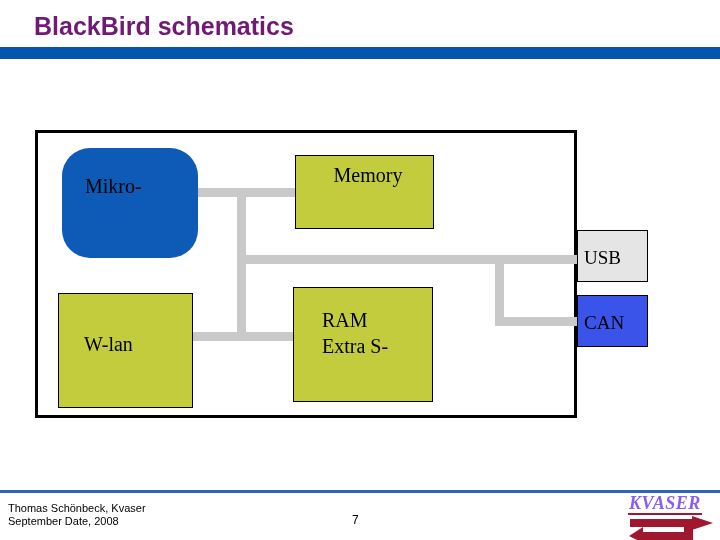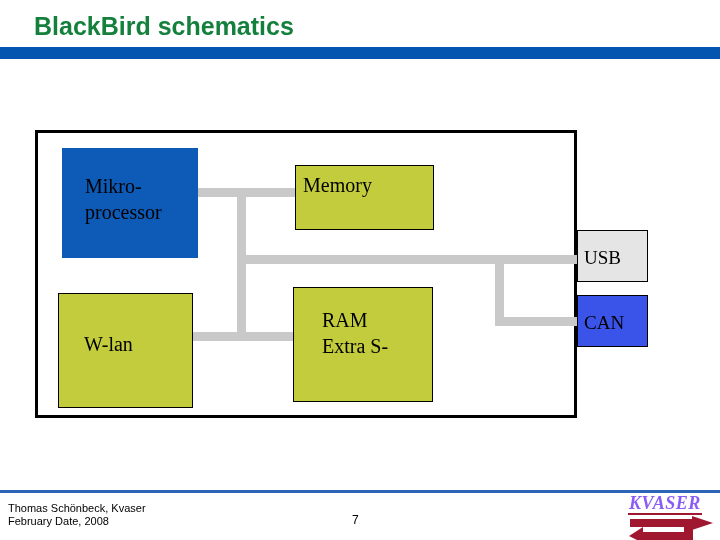--- a/index.html
+++ b/index.html
@@ -3,21 +3,21 @@
 <meta charset="utf-8">
 <style>
   html,body{margin:0;padding:0;background:#fff;}
   .slide{
     position:relative;width:720px;height:540px;background:#ffffff;
     overflow:hidden;font-family:"Liberation Sans",sans-serif;
   }
   
   .title{
     position:absolute;left:34px;top:12px;
-    font-size:25px;font-weight:bold;color:#15803d;
+    font-size:25px;font-weight:bold;color:#701a75;
     letter-spacing:0px;white-space:nowrap;
   }
   .accent-bar{
     position:absolute;left:0;top:47px;width:720px;height:12px;
     background:#0455B0;
   }
   
   .frame{
     position:absolute;left:35px;top:130px;width:536px;height:282px;
     border:3px solid #000000;background:#ffffff;z-index:1;
@@ -29,25 +29,25 @@
   .c-wlan-sram{left:193px;top:332px;width:100px;height:9px;}
   .c-can-vert{left:495px;top:255px;width:9px;height:71px;}
   .c-can-horiz{left:495px;top:317px;width:82px;height:9px;}
   .block{
     position:absolute;z-index:3;box-sizing:border-box;
     font-family:"Liberation Serif","DejaVu Serif",serif;
     font-size:20px;line-height:26px;color:#000000;
   }
   .block-mikro{
     left:62px;top:148px;width:136px;height:110px;
-    background:#0E5BB7;padding:25px 0 0 23px;
+    background:#0E5BB7;padding:25px 0 0 23px;border-radius:28px;
   }
   .block-memory{
-    left:295px;top:165px;width:139px;height:65px;
-    background:#C3CC3D;border:1px solid #000;padding:6px 0 0 7px;
+    left:295px;top:155px;width:139px;height:74px;
+    background:#C3CC3D;border:1px solid #000;padding:6px 0 0 7px;text-align:center;
   }
   .block-wlan{
     left:58px;top:293px;width:135px;height:115px;
     background:#C3CC3D;border:1px solid #000;padding:37px 18px 0 25px;
   }
   .block-sram{
     left:293px;top:287px;width:140px;height:115px;
     background:#C3CC3D;border:1px solid #000;padding:19px 0 0 28px;
   }
   .block-usb{
@@ -100,21 +100,20 @@
 
   <div class="connector c-mikro-memory"></div>
   <div class="connector c-trunk"></div>
   <div class="connector c-mid-usb"></div>
   <div class="connector c-wlan-sram"></div>
   <div class="connector c-can-vert"></div>
   <div class="connector c-can-horiz"></div>
 
   <div class="block block-mikro">
     <div>Mikro-</div>
-    <div>processor</div>
   </div>
 
   <div class="block block-memory">
     <div>Memory</div>
   </div>
 
   <div class="block block-wlan">
     <div>W-lan</div>
   </div>
 
@@ -126,21 +125,21 @@
   <div class="block block-usb">
     <div>USB</div>
   </div>
 
   <div class="block block-can">
     <div>CAN</div>
   </div>
 
   <div class="footer-rule"></div>
   <div class="footer-author">Thomas Schönbeck, Kvaser</div>
-  <div class="footer-date">February Date, 2008</div>
+  <div class="footer-date">September Date, 2008</div>
   <div class="page-number">7</div>
 
   <div class="logo">
     <span class="logo-text">KVASER</span>
     <svg class="logo-arrow" width="86" height="27" viewBox="0 0 86 27" xmlns="http://www.w3.org/2000/svg">
       <g fill="#A0182F">
 
         <rect x="2" y="3" width="63" height="8"></rect>
 
         <polygon points="64,0 85,7 64,14"></polygon>

